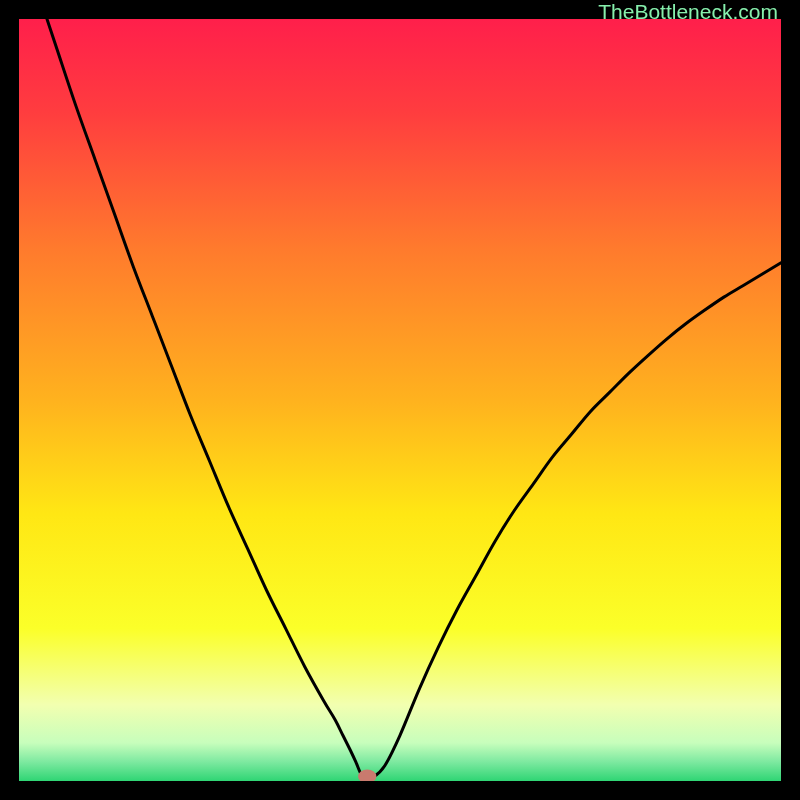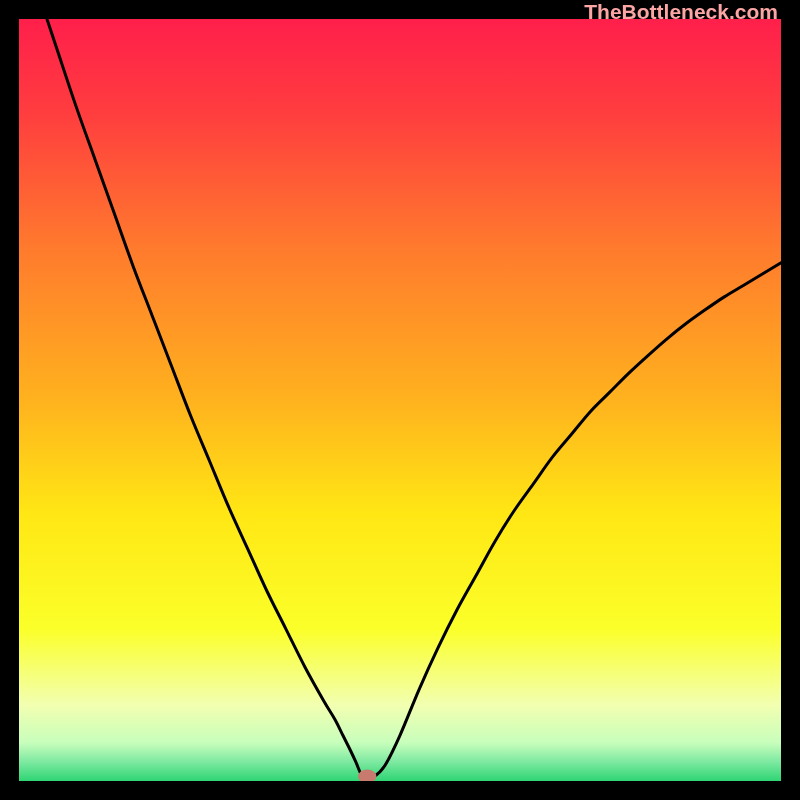--- a/index.html
+++ b/index.html
@@ -23,23 +23,23 @@
     position: absolute;
     left: 0;
     top: 0;
     width: 762px;
     height: 762px;
   }
   .watermark {
     position: absolute;
     top: 0px;
     right: 22px;
-    color: #fca5a5;
+    color: #86efac;
     font-size: 21px;
-    font-weight: 700;
+    font-weight: 400;
     letter-spacing: 0px;
     user-select: none;
   }
 </style>
 </head>
 <body>
 
 <div class="frame">
   <svg class="plot" viewBox="0 0 762 762" preserveAspectRatio="none">
     <defs>

